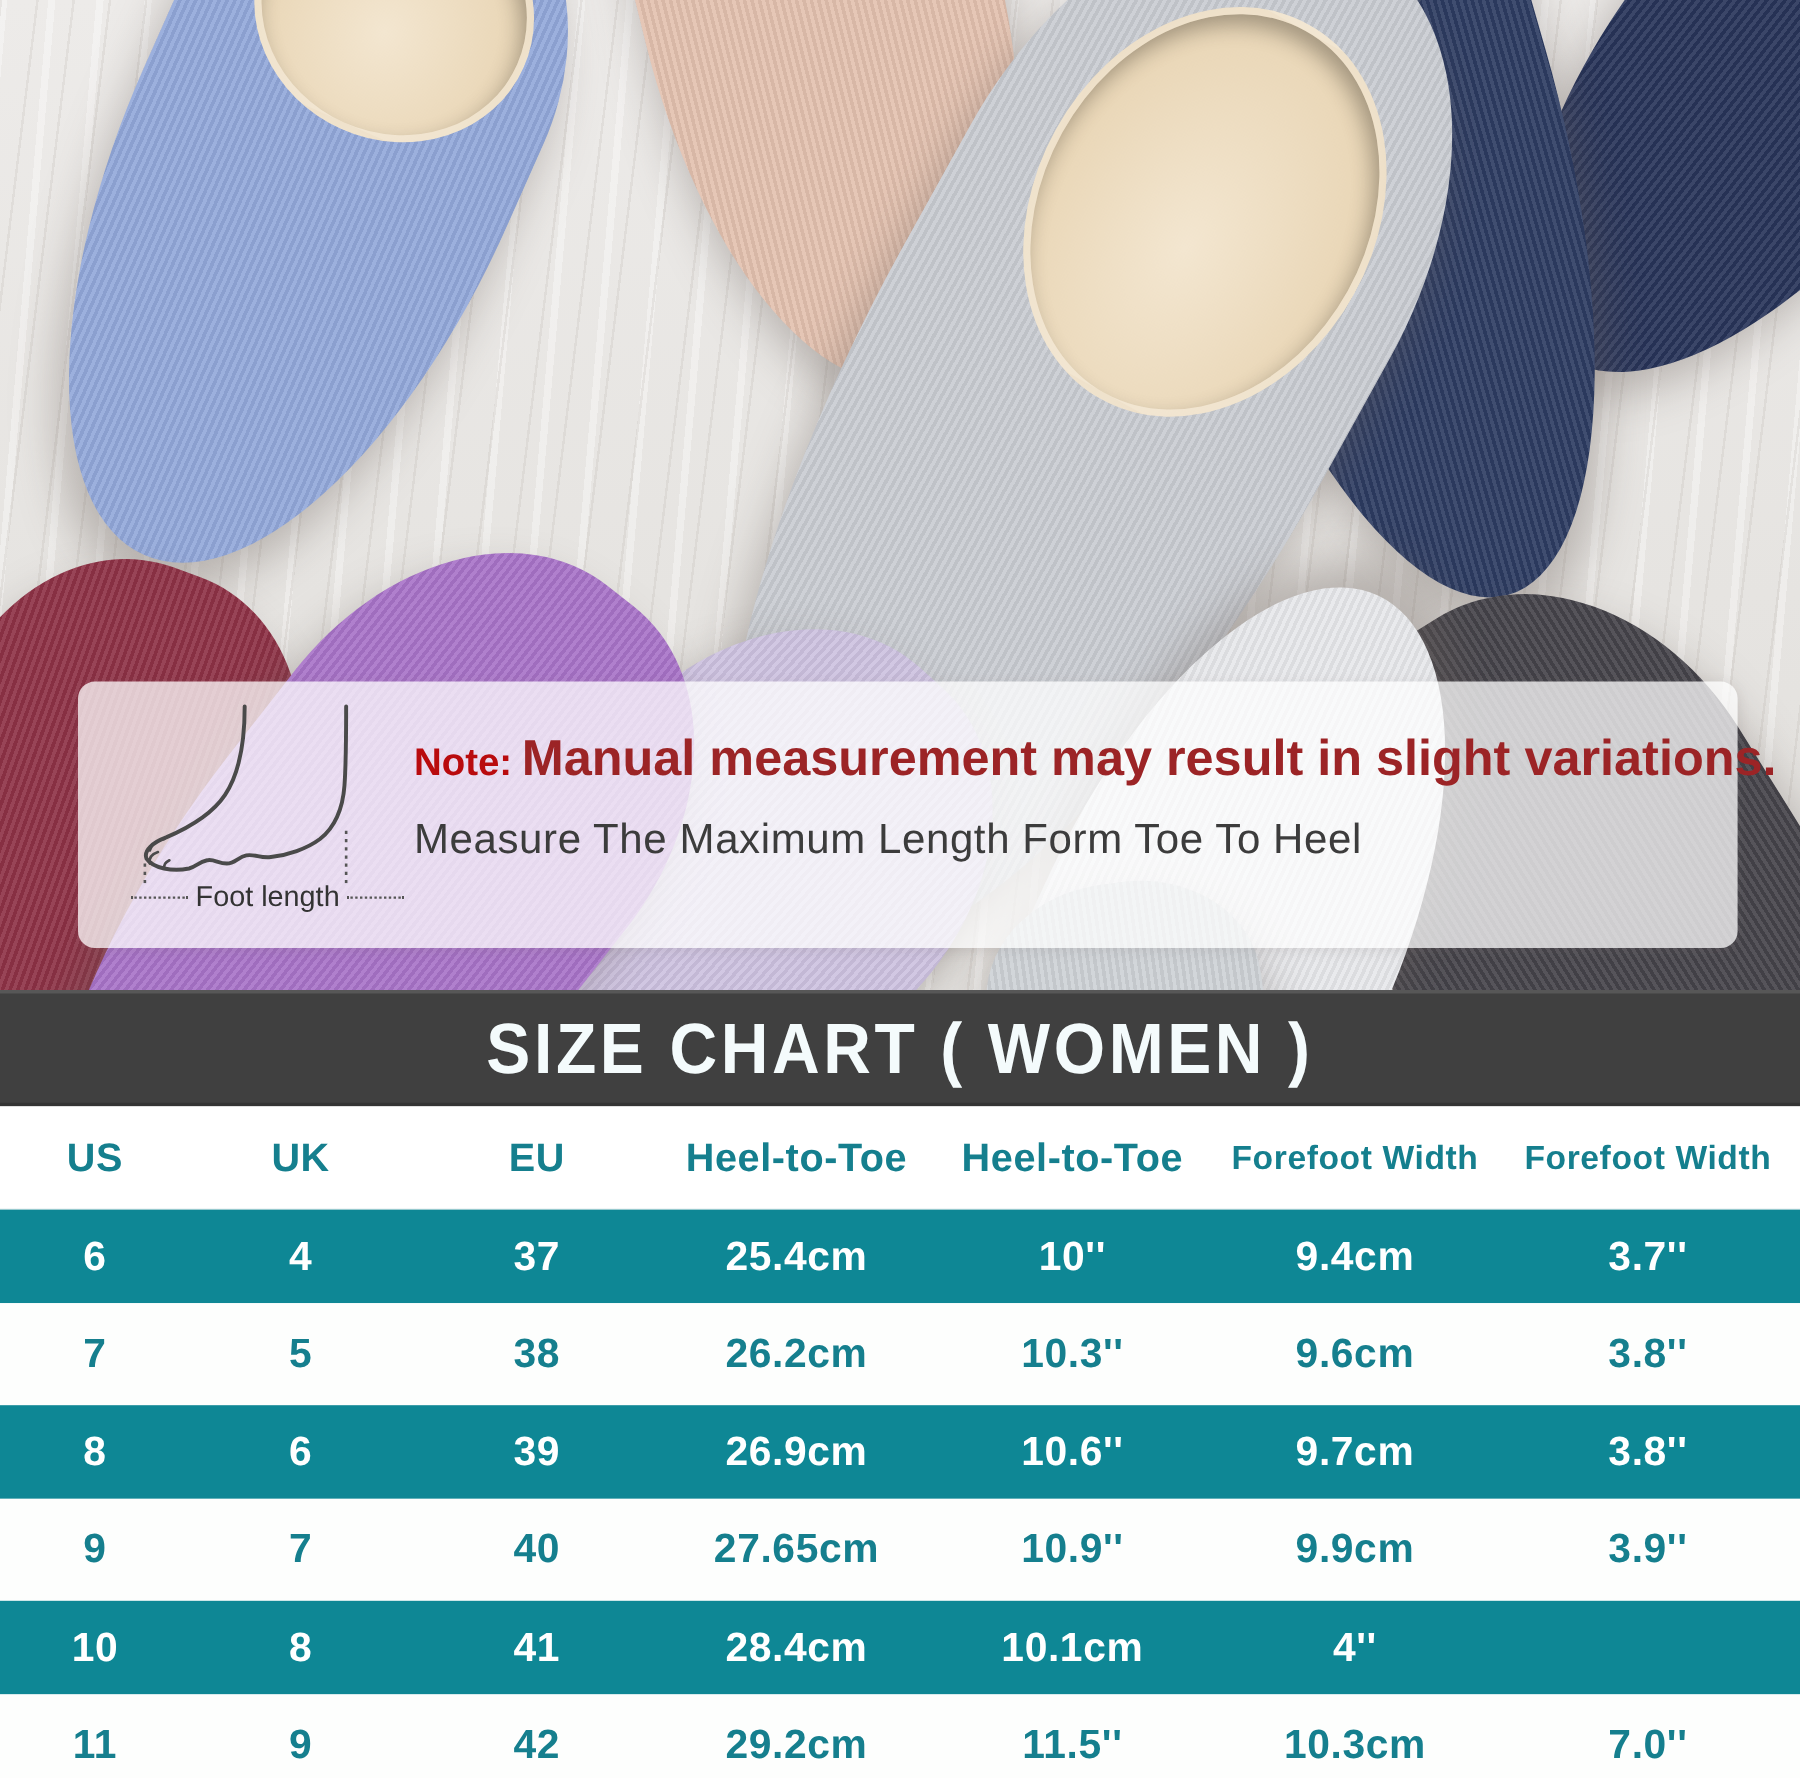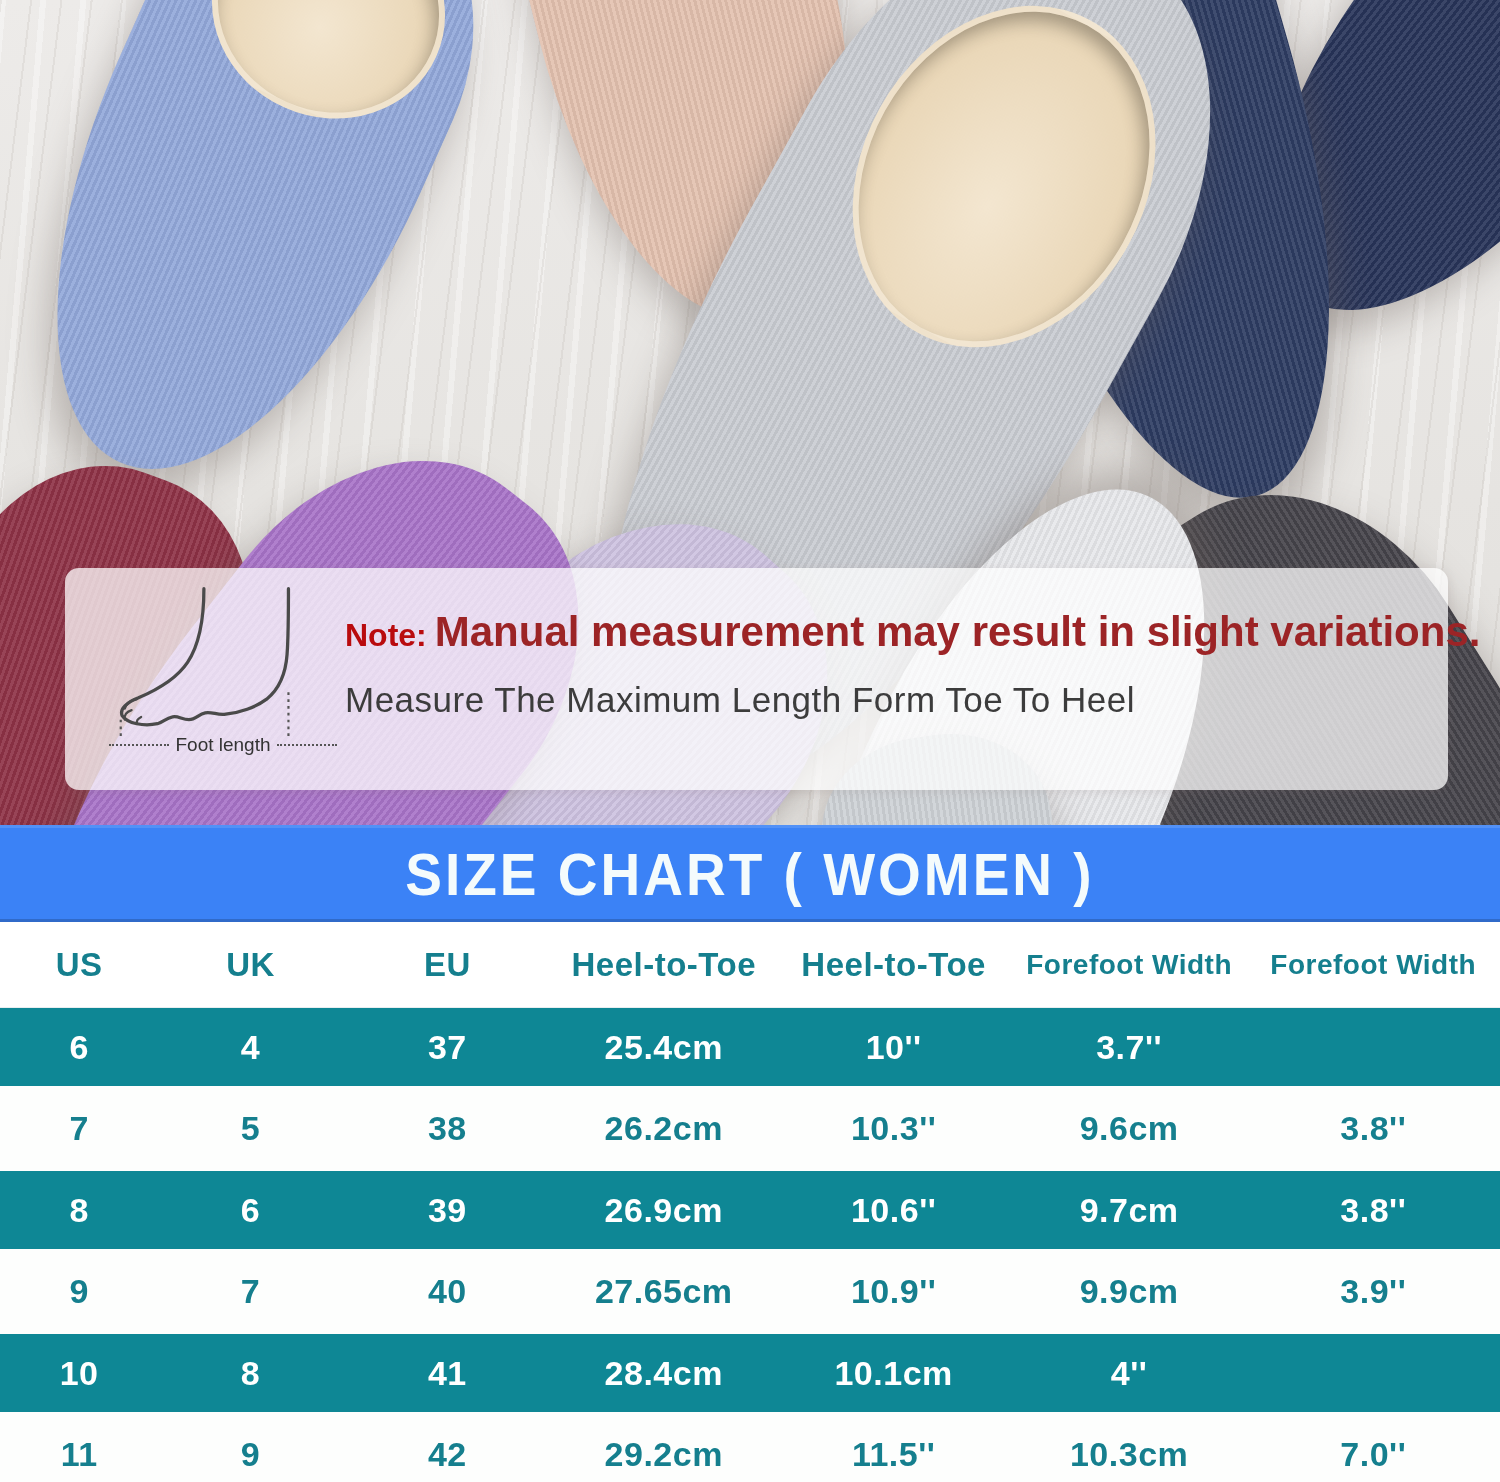--- a/index.html
+++ b/index.html
@@ -50,35 +50,35 @@
   
   .note-panel{
     position:absolute;left:65px;top:568px;width:1383px;height:222px;
     background:rgba(255,255,255,0.74);border-radius:14px;
     box-shadow:0 2px 10px rgba(120,100,100,0.15);
   }
   .foot-diagram{position:absolute;left:38px;top:18px;width:250px;height:186px;}
   .foot-diagram svg{display:block;}
   .foot-caption{
     display:flex;align-items:center;margin-top:-2px;width:240px;
-    color:#333;font-size:19px;
+    color:#333;font-size:24px;
   }
   .foot-caption:before,.foot-caption:after{
     content:"";flex:1;border-bottom:2px dotted #555;margin:0 6px;height:0;
   }
   .note-text{position:absolute;left:280px;top:40px;width:1080px;}
   .note-line1{margin:0;white-space:nowrap;}
   .note-label{font-size:32px;font-weight:800;color:#b90b0e;letter-spacing:0px;}
   .note-rest{font-size:42px;font-weight:600;color:#9c2426;margin-left:8px;}
   .note-line2{margin:24px 0 0 0;font-size:35px;color:#3c3c3c;letter-spacing:0.5px;}
 
   
   .title-band{
     position:absolute;left:0;top:825px;width:1500px;height:97px;
-    background:#3b82f6;display:flex;align-items:center;justify-content:center;
+    background:#404040;display:flex;align-items:center;justify-content:center;
     box-shadow:inset 0 -3px 0 rgba(0,0,0,0.18), inset 0 3px 0 rgba(255,255,255,0.12);
   }
   .title-band span{
     color:#f4fbfc;font-size:55px;font-weight:700;letter-spacing:3px;
     transform:scaleY(1.08);
   }
 
   
   .size-table{position:absolute;left:0;top:922px;width:1500px;}
   .row{
@@ -171,20 +171,21 @@
         <div class="cell">Forefoot Width</div>
         <div class="cell">Forefoot Width</div>
       </div>
     <div>
         <div class="row data-row dark">
           <div class="cell">6</div>
           <div class="cell">4</div>
           <div class="cell">37</div>
           <div class="cell">25.4cm</div>
           <div class="cell">10''</div>
+          <div class="cell">9.4cm</div>
           <div class="cell">3.7''</div>
         </div>
         <div class="row data-row light">
           <div class="cell">7</div>
           <div class="cell">5</div>
           <div class="cell">38</div>
           <div class="cell">26.2cm</div>
           <div class="cell">10.3''</div>
           <div class="cell">9.6cm</div>
           <div class="cell">3.8''</div>

